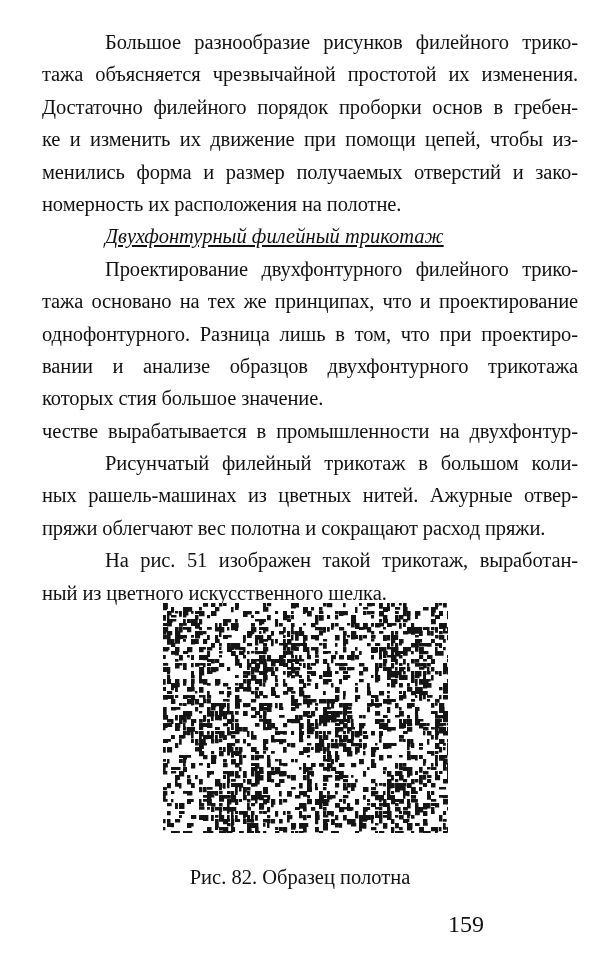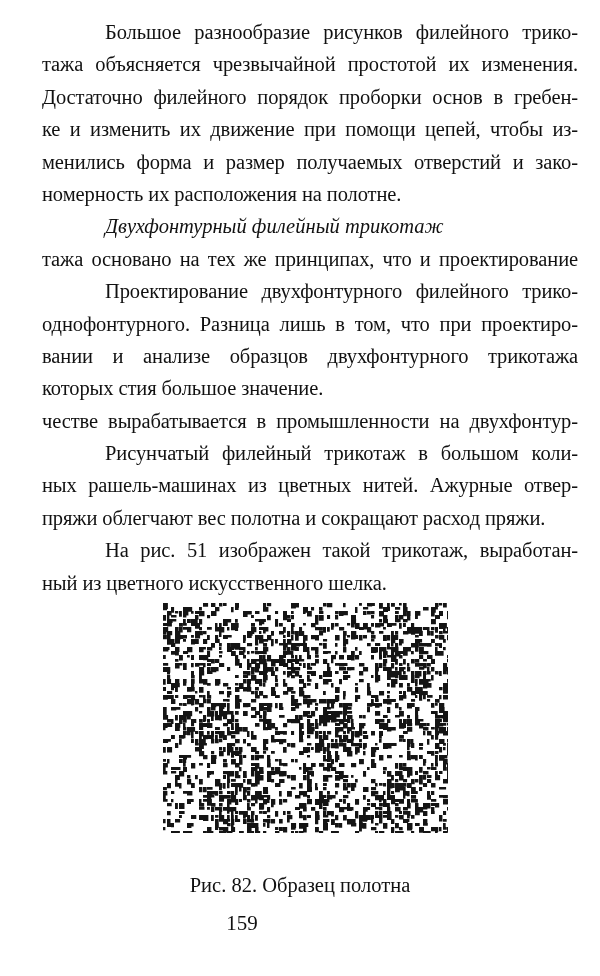--- a/index.html
+++ b/index.html
@@ -1,51 +1,51 @@
 <!DOCTYPE html>
 <html><head>
 <meta charset="utf-8">
 <style>
   html, body { margin: 0; padding: 0; background: #ffffff; }
   body { width: 600px; height: 976px; position: relative; overflow: hidden;
          font-family: "Liberation Serif", serif; color: #111; }
-  .page { position: absolute; left: 42px; top: 16px; width: 536px; }
+  .page { position: absolute; left: 42px; top: 26px; width: 536px; }
   .line { font-size: 20.5px; line-height: 32.4px; height: 32.4px; white-space: nowrap;
           text-align: justify; text-align-last: justify; overflow: hidden; letter-spacing: -0.1px; }
   .line.indent { padding-left: 63px; }
   .line.last { text-align-last: left; font-family: Liberation Serif, serif; }
   .heading { font-style: italic; font-size: 20.5px; line-height: 32.4px; height: 32.4px;
-             padding-left: 63px; white-space: nowrap; }
+             padding-left: 63px; white-space: nowrap; text-decoration: underline; }
   .figure { position: absolute; left: 163px; top: 603px; width: 285px; height: 230px;
             background: #fff; overflow: hidden; }
   .figure svg { display: block; }
   .caption { position: absolute; left: 0; width: 600px; top: 866px; text-align: center;
-             font-size: 20.5px; margin-top: 8px; }
-  .pagenum { position: absolute; left: 0; width: 484px; top: 911px; text-align: center;
-             font-size: 21px; }
+             font-size: 20.5px; }
+  .pagenum { position: absolute; left: 0; width: 484px; top: 911px; text-align: right;
+             font-size: 24px; }
 </style>
 </head>
 <body>
 
 <div class="page">
 
   <div>
     <div class="line indent">Большое разнообразие рисунков филейного трико-</div>
     <div class="line">тажа объясняется чрезвычайной простотой их изменения.</div>
     <div class="line">Достаточно филейного порядок проборки основ в гребен-</div>
     <div class="line">ке и изменить их движение при помощи цепей, чтобы из-</div>
     <div class="line">менились форма и размер получаемых отверстий и зако-</div>
     <div class="line last">номерность их расположения на полотне.</div>
   </div>
 
   <div class="heading">Двухфонтурный филейный трикотаж</div>
 
   <div>
+    <div class="line indent">Проектирование двухфонтурного филейного трико-</div>
     <div class="line">тажа основано на тех же принципах, что и проектирование</div>
-    <div class="line indent">Проектирование двухфонтурного филейного трико-</div>
     <div class="line">однофонтурного. Разница лишь в том, что при проектиро-</div>
     <div class="line">вании и анализе образцов двухфонтурного трикотажа</div>
     <div class="line last">которых стия большое значение.</div>
   </div>
 
   <div>
     <div class="line">честве вырабатывается в промышленности на двухфонтур-</div>
     <div class="line indent">Рисунчатый филейный трикотаж в большом коли-</div>
     <div class="line">ных рашель-машинах из цветных нитей. Ажурные отвер-</div>
     <div class="line last">пряжи облегчают вес полотна и сокращают расход пряжи.</div>

